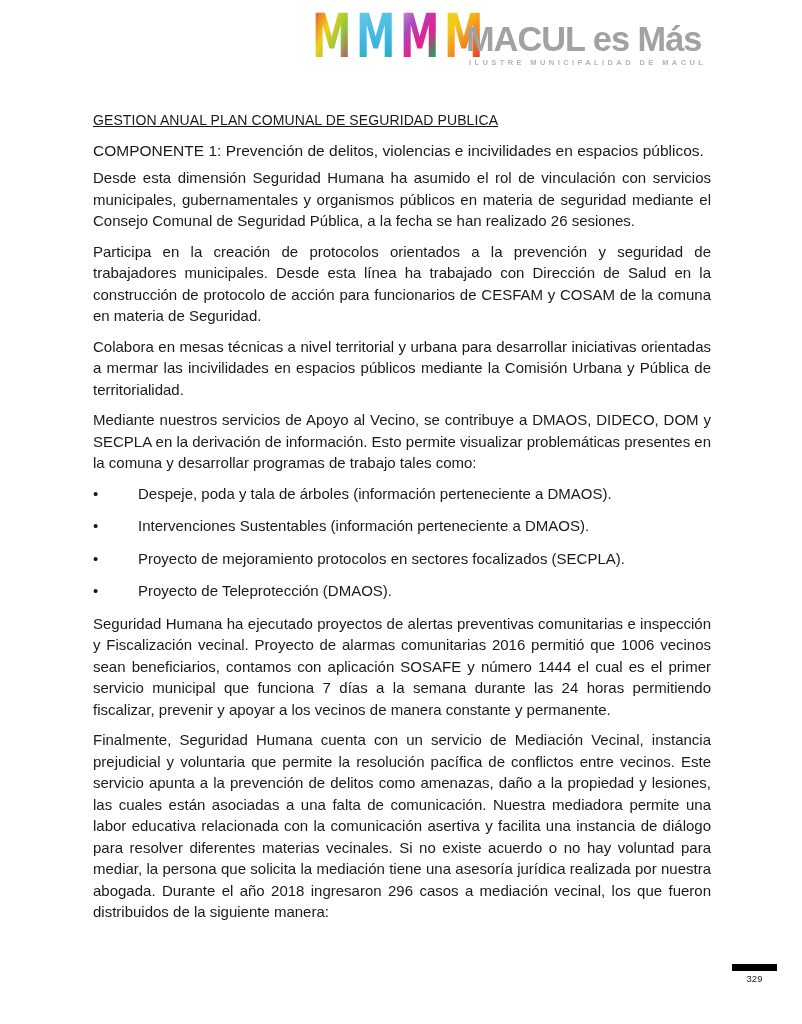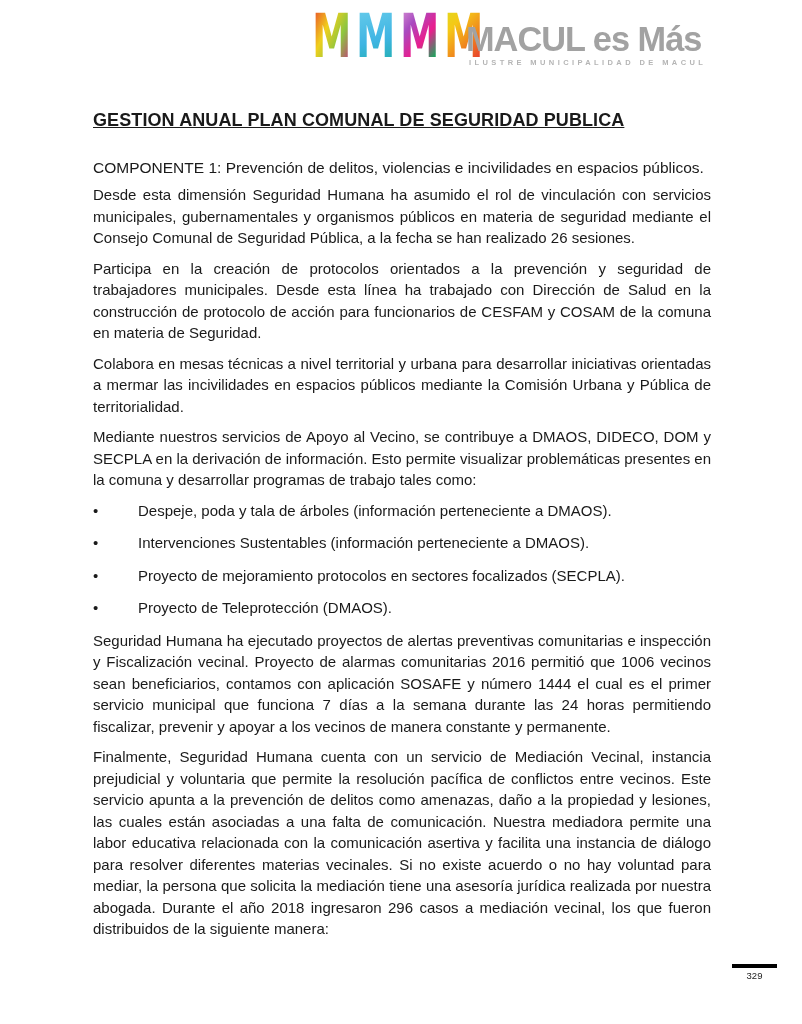--- a/index.html
+++ b/index.html
@@ -65,24 +65,24 @@
   
   .content {
     position: absolute;
     left: 93px;
     top: 110px;
     width: 618px;
     font-size: 15px;
     line-height: 21.5px;
   }
   .doc-heading {
-    font-size: 18px;
-    font-weight: 700;
+    font-size: 14px;
+    font-weight: 400;
     text-decoration: underline;
-    margin-bottom: 25px;
+    margin-bottom: 8px;
     letter-spacing: 0.1px;
   }
   .component-heading {
     font-size: 15.5px;
     font-weight: 400;
     margin-bottom: 6px;
   }
   .para {
     text-align: justify;
     margin-bottom: 9px;
@@ -97,21 +97,21 @@
     flex: 0 0 45px;
   }
   .bullet-text { flex: 1; }
 
   
   .footer {
     position: absolute;
     top: 964px;
     right: 25px;
     width: 45px;
-    border-top: 4px solid #000000;
+    border-top: 7px solid #000000;
     text-align: center;
     padding-top: 2px;
   }
   .page-number {
     font-size: 9.5px;
     color: #222222;
   }
 </style>
 </head>
 <body>

